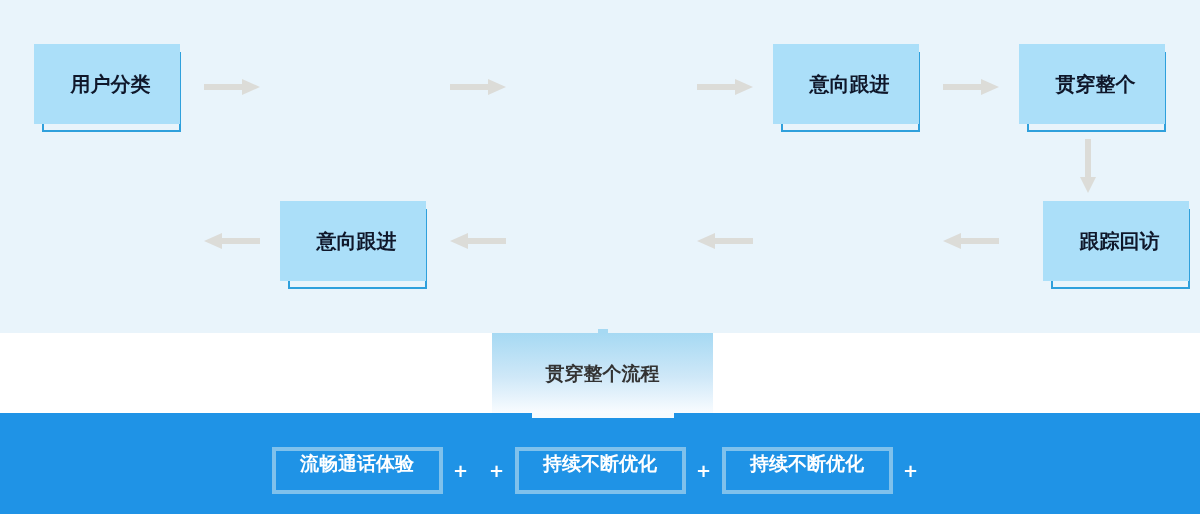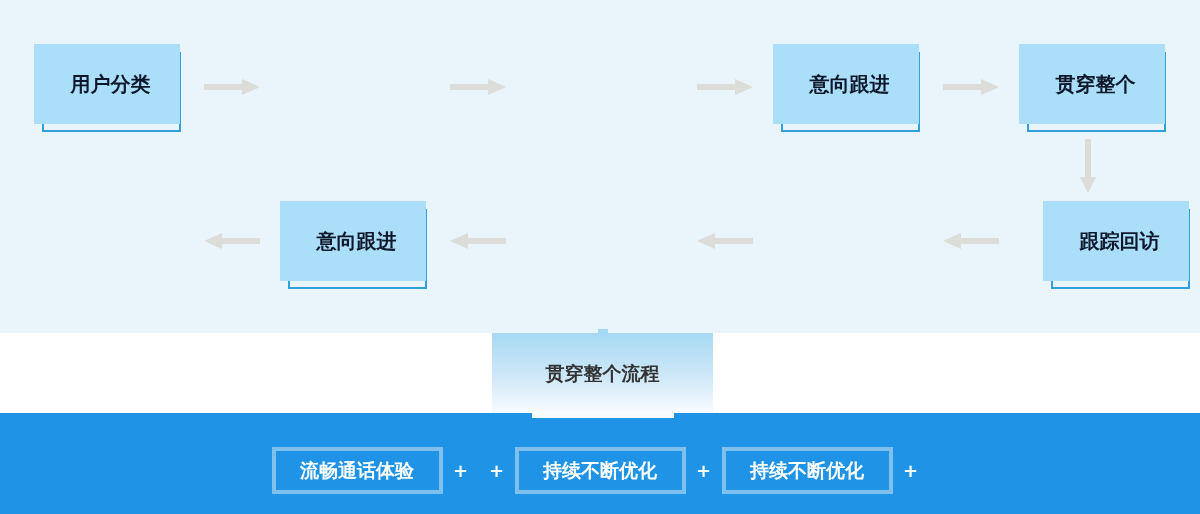--- a/index.html
+++ b/index.html
@@ -76,21 +76,21 @@
   
   .feature-bar {
     position:absolute; left:0; top:413px; width:1200px; height:101px;
     background:#1F93E6; box-sizing:border-box;
     display:flex; align-items:center; justify-content:center;
     padding-top:14px;
   }
   .bar-box {
     width:171px; height:47px; box-sizing:border-box;
     border:4px solid #7FC1EC; background:#1F93E6;
-    display:flex; align-items:center; justify-content:center;
+    display:flex; justify-content:center;
     color:#ffffff; font-size:19px; font-weight:bold; white-space:nowrap;
   }
   .bar-plus {
     width:36px; text-align:center; color:#ffffff;
     font-size:18px; font-weight:bold; flex:none;
   }
 </style>
 </head>
 <body>
 

